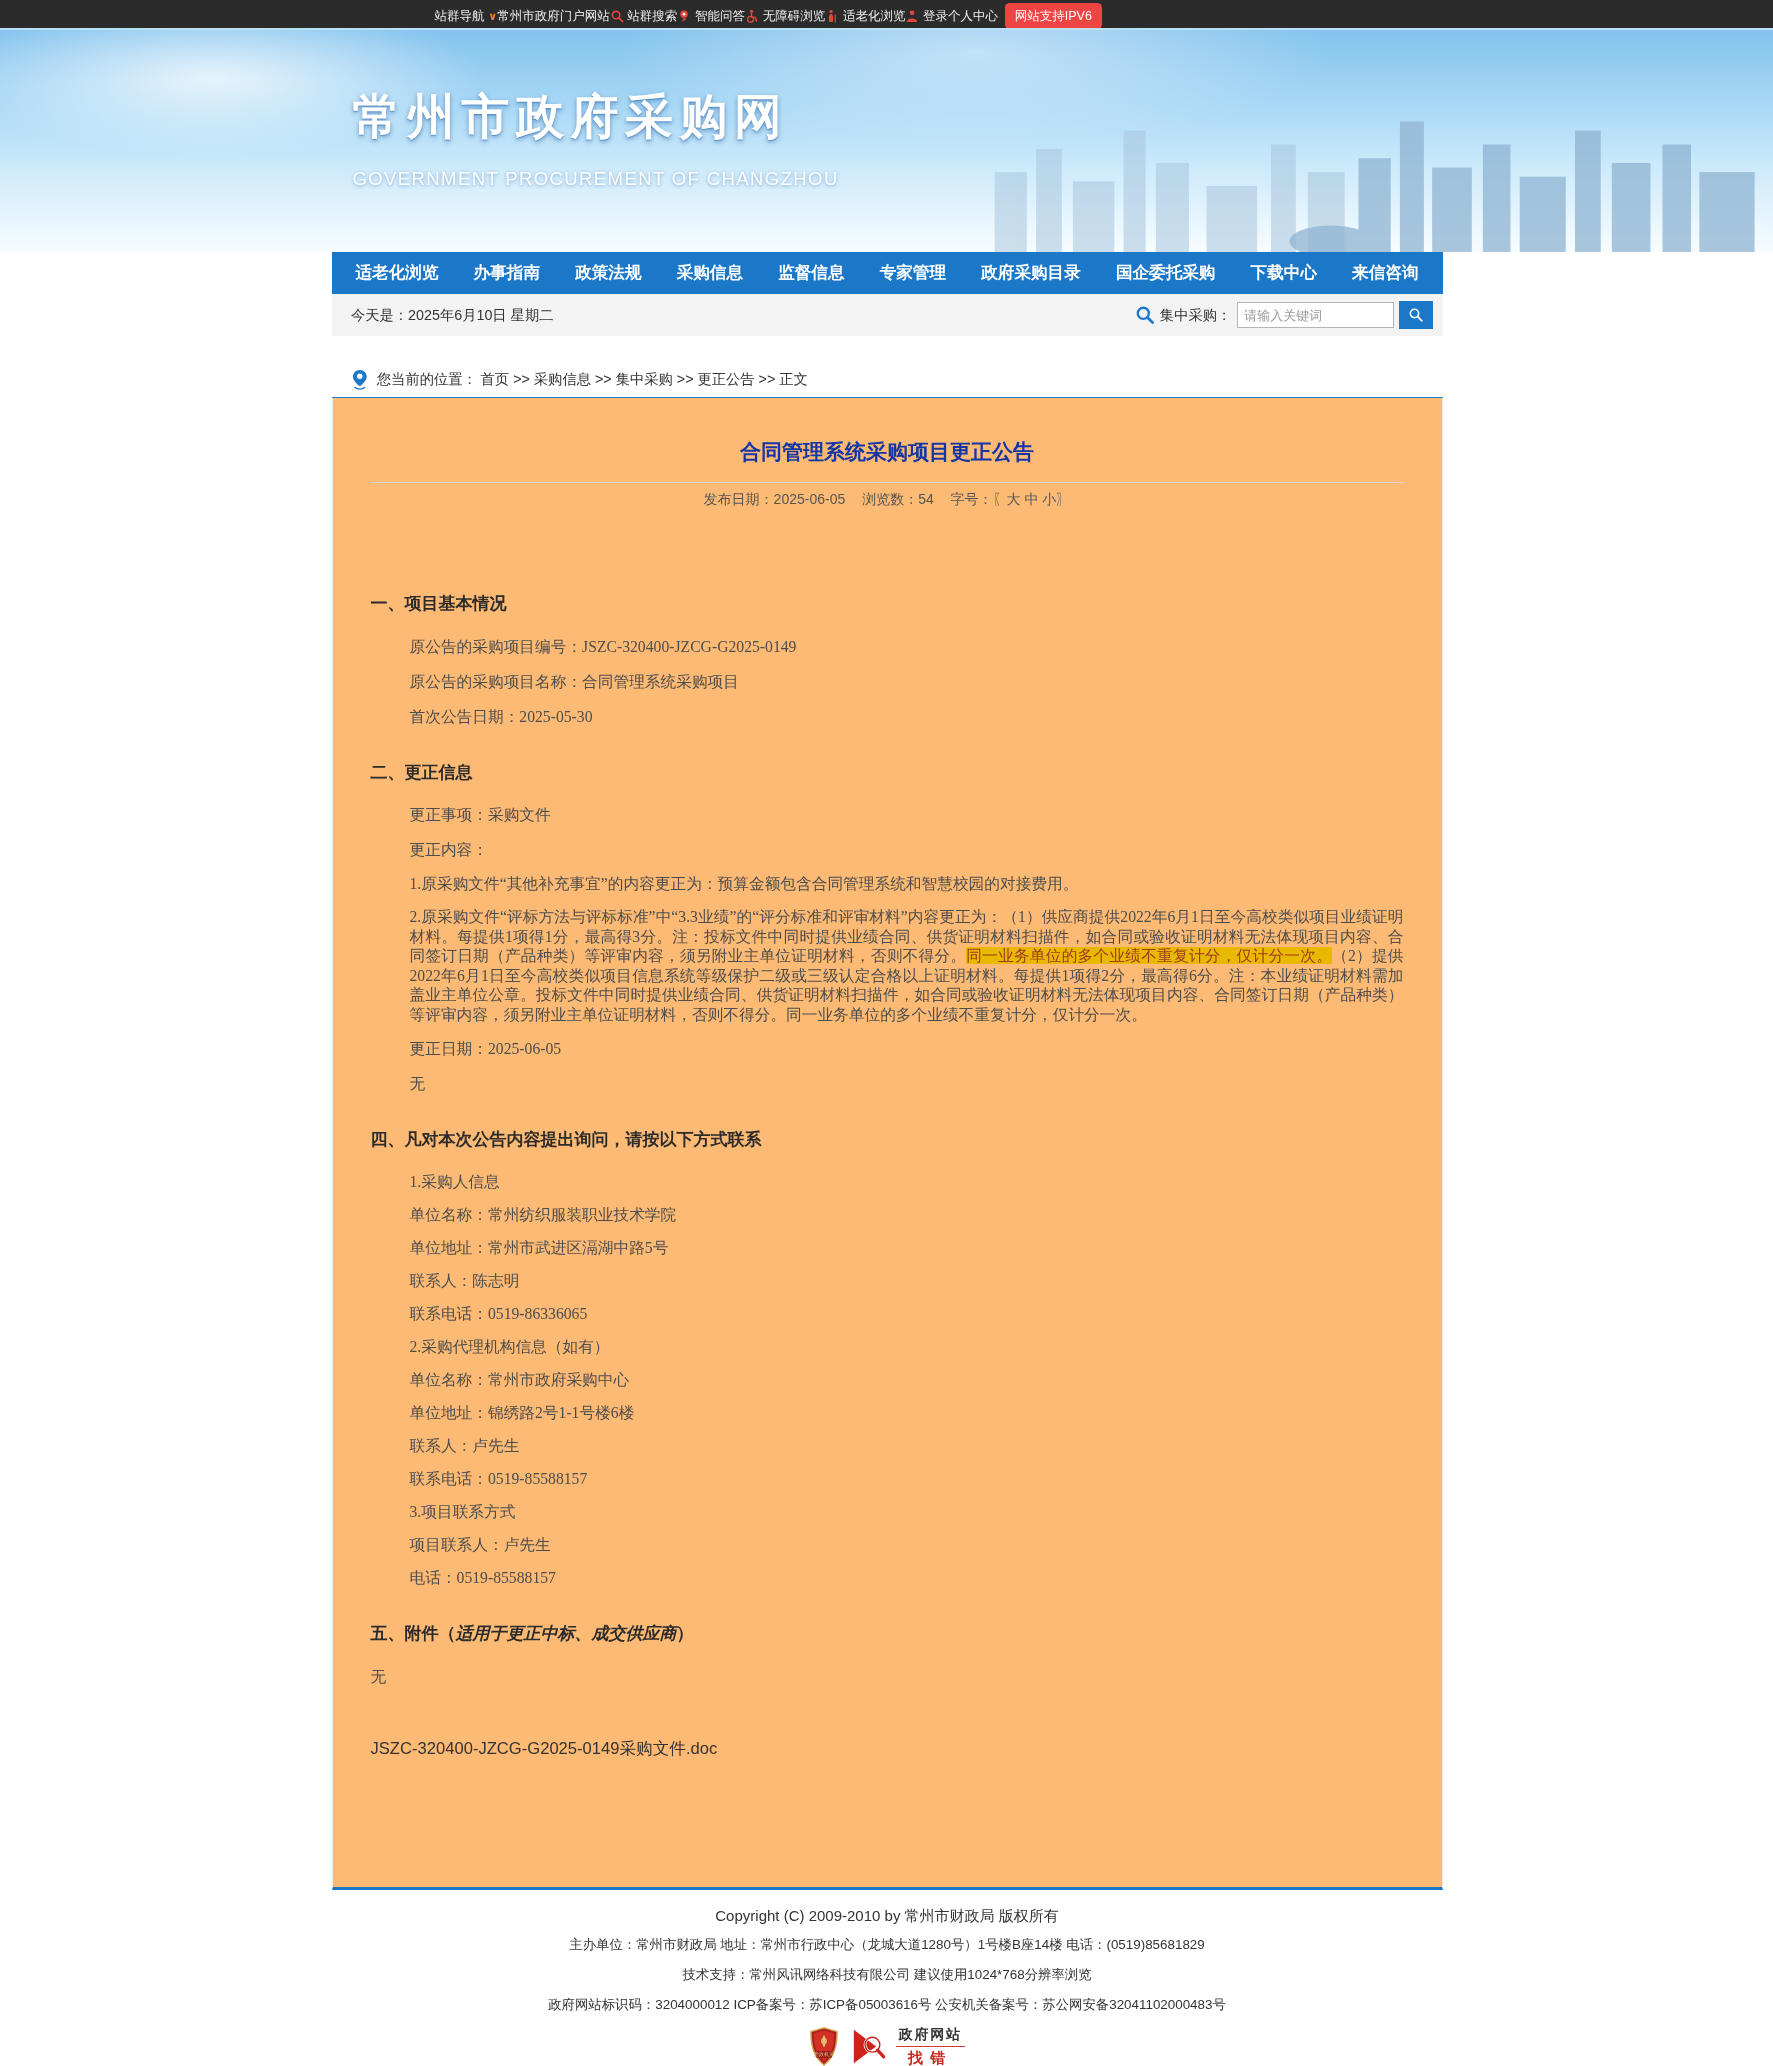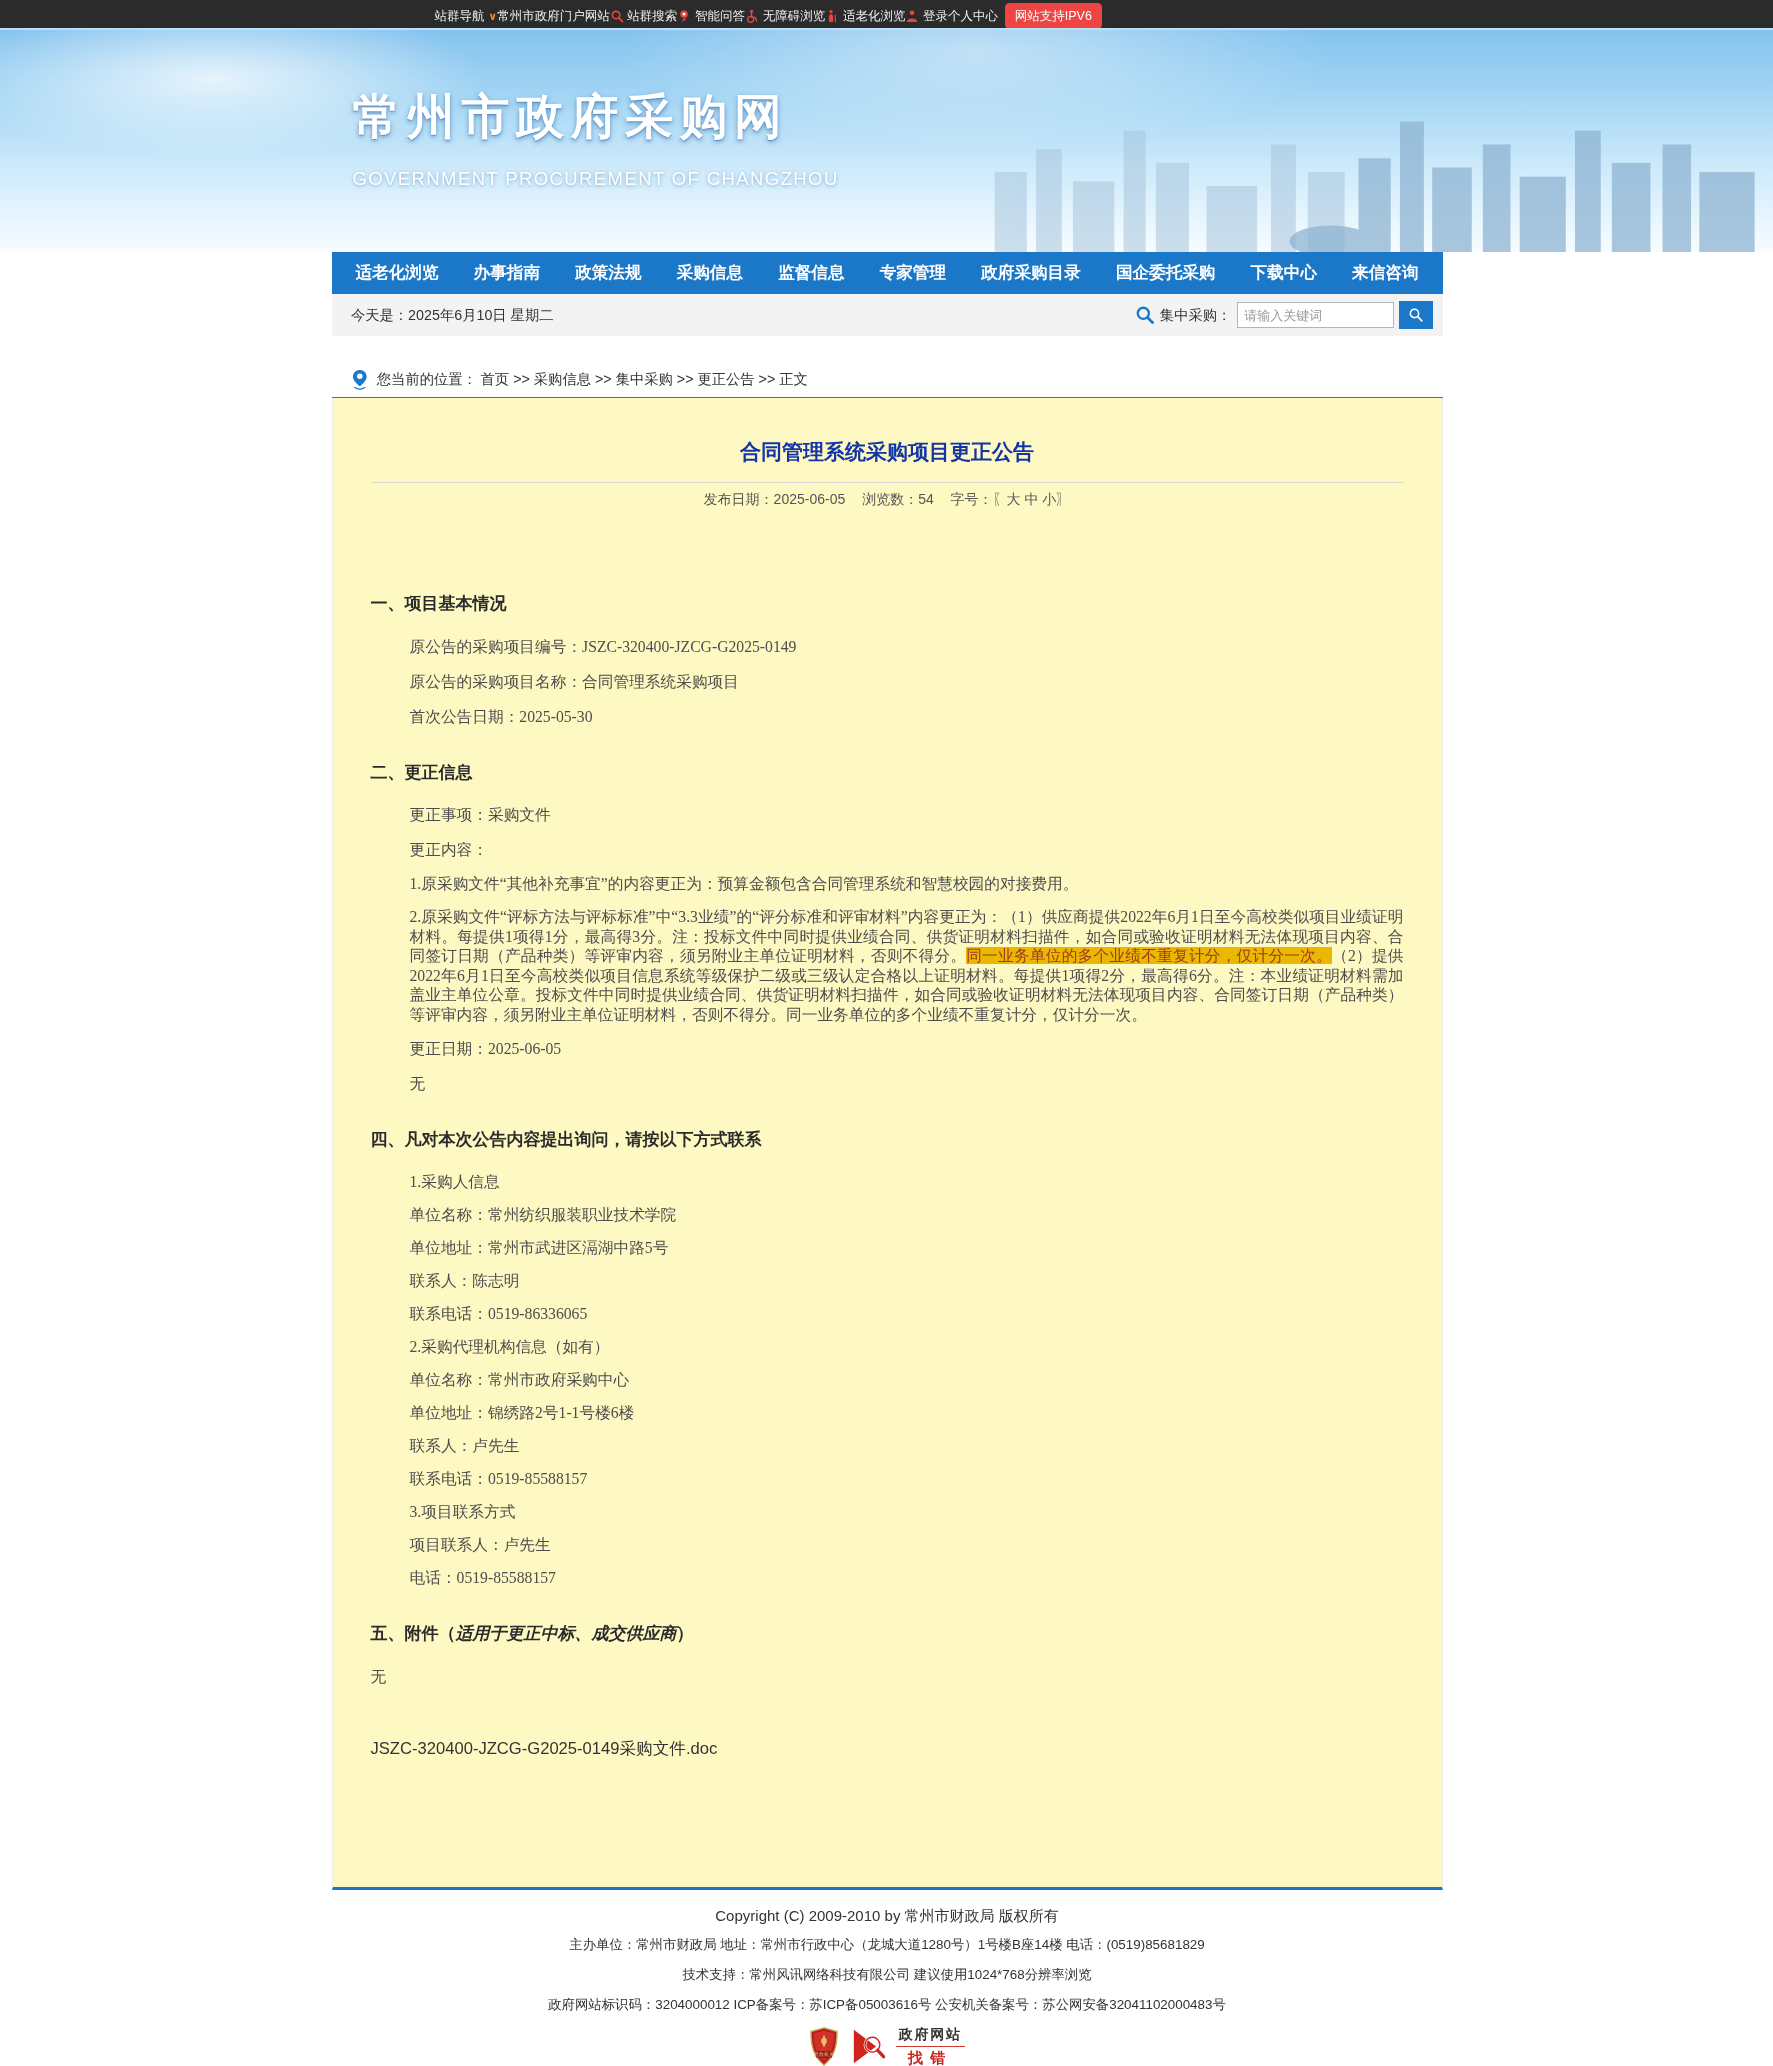--- a/index.html
+++ b/index.html
@@ -53,21 +53,21 @@
   .searchbox input::placeholder { color:#9a9a9a; }
   .searchbox button { width:34px; height:28px; background:#1b78c9; border:none; display:flex; align-items:center; justify-content:center; cursor:pointer; }
 
   
   .breadcrumb { margin-top:28px; padding:4.6px 0 7.4px 19.4px; border-bottom:1.8px solid #1a79d0; display:flex; align-items:center; gap:8.3px; }
   .breadcrumb .crumbtext { font-size:14.3px; color:#333; }
   .pin-ico { width:17.6px; height:21px; }
 
   
   .content {
-    background:#fef9c3; height:1492px; overflow:hidden;
+    background:#fdba74; height:1492px; overflow:hidden;
     border-left:0.5px solid #ececec; border-right:0.5px solid #ececec; border-bottom:3.7px solid #1b78c9;
     padding:22px 38px 0 38px;
   }
   .art-title { margin:18.5px 0 0 0; text-align:center; font-size:21px; font-weight:bold; color:#1335a6; }
   .meta-divider { border:none; border-top:0.9px solid #d8d8d8; margin:15.7px 0 0 0; }
   .art-meta { margin-top:8.3px; text-align:center; font-size:14px; color:#555; }
   .art-meta span { margin:0 6.5px; }
 
   .art-body { font-family:"Liberation Serif","DejaVu Serif",serif; font-size:15.7px; color:#4d4d4d; }
   .art-body h2 { font-family:"Liberation Sans","DejaVu Sans",sans-serif; font-size:17px; line-height:20.3px; color:#2b2b2b; margin:36px 0 21px 0; font-weight:bold; }

